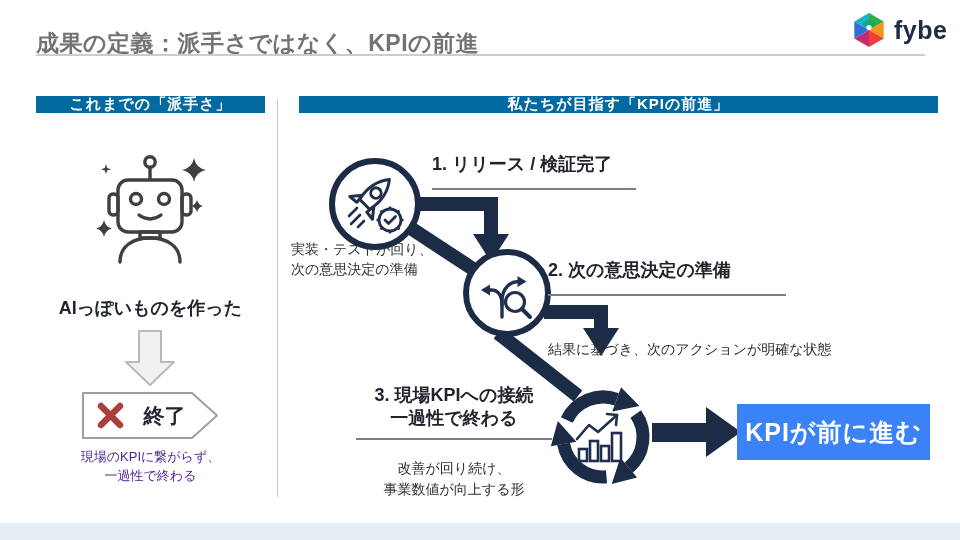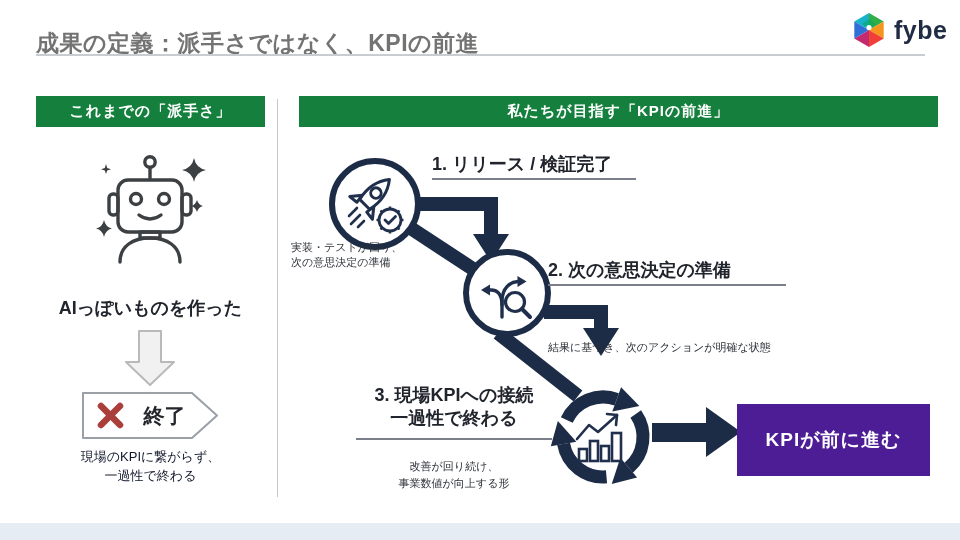--- a/index.html
+++ b/index.html
@@ -11,55 +11,55 @@
   .slide{position:relative;width:960px;height:540px;background:#ffffff;}
   .abs{position:absolute;}
 
   .title{left:36px;top:28px;font-size:23px;font-weight:bold;color:#737373;letter-spacing:.5px;}
   .title-rule{left:36px;top:54px;width:889px;height:2px;background:#c9cdd3;}
 
   .logo{left:849px;top:10px;display:flex;align-items:center;gap:5px;}
   .logo-text{font-size:25px;font-weight:bold;color:#202c44;letter-spacing:.5px;}
 
   .panel-header{
-    height:31px;background:#15803d;color:#ffffff;font-size:15px;font-weight:bold;
+    height:17px;background:#0369a1;color:#ffffff;font-size:15px;font-weight:bold;
     display:flex;align-items:center;justify-content:center;letter-spacing:1px;
   }
   .lp-header{left:36px;top:96px;width:229px;}
   .rp-header{left:299px;top:96px;width:639px;}
   .v-divider{left:277px;top:99px;width:1px;height:398px;background:#c3c9d1;}
 
   
   .robot{left:88px;top:146px;}
   .robot-caption{left:36px;top:296px;width:229px;text-align:center;font-size:18px;font-weight:bold;color:#20242c;}
   .down-arrow{left:125px;top:330px;}
   .end-box{left:82px;top:392px;width:136px;height:47px;}
   .end-content{left:82px;top:392px;width:118px;height:47px;display:flex;align-items:center;justify-content:center;gap:20px;}
   .end-label{font-size:21px;font-weight:bold;color:#23262c;}
-  .left-note{left:36px;top:448px;width:229px;text-align:center;font-size:13px;line-height:1.45;color:#0f172a;}
+  .left-note{left:36px;top:448px;width:229px;text-align:center;font-size:13px;line-height:1.45;color:#4c1d95;}
 
   
   .flow-circle{
     background:#ffffff;border:6px solid #1d2c46;border-radius:50%;
     display:flex;align-items:center;justify-content:center;box-sizing:border-box;
   }
   .circle1{left:329px;top:158px;width:92px;height:92px;}
   .circle2{left:463px;top:249px;width:88px;height:88px;}
-  .step-title{font-size:18px;font-weight:bold;color:#20242c;padding-bottom:2px;border-bottom:2px solid #7a8089;}
+  .step-title{font-size:18px;font-weight:bold;color:#20242c;padding-bottom:12px;border-bottom:2px solid #7a8089;}
   .step1-title{left:432px;top:152px;width:204px;}
   .step2-title{left:548px;top:258px;width:238px;}
-  .step-note{font-size:11px;color:#2b2f36;line-height:1.4;}
+  .step-note{font-size:14px;color:#2b2f36;line-height:1.4;}
   .note1{left:291px;top:240px;}
   .note2{left:548px;top:296px;margin-top:44px;}
   .step3-block{left:356px;top:384px;width:196px;text-align:center;font-size:18px;font-weight:bold;color:#20242c;line-height:1.3;padding-bottom:7px;border-bottom:2px solid #7a8089;}
   .note3{left:354px;top:458px;width:200px;text-align:center;line-height:1.5;}
   .kpi-box{
-    left:737px;top:404px;width:193px;height:72px;background:#4c1d95;
+    left:737px;top:404px;width:193px;height:56px;background:#3b82f6;
     display:flex;align-items:center;justify-content:center;
-    color:#ffffff;font-size:19px;font-weight:bold;letter-spacing:1px;
+    color:#ffffff;font-size:25px;font-weight:bold;letter-spacing:1px;
   }
   .footer-strip{left:0;top:523px;width:960px;height:17px;background:#e6ecf3;}
 </style>
 </head>
 <body>
 
 <div class="slide">
 
   <div class="abs title">成果の定義：派手さではなく、KPIの前進</div>
   <div class="abs title-rule"></div>

